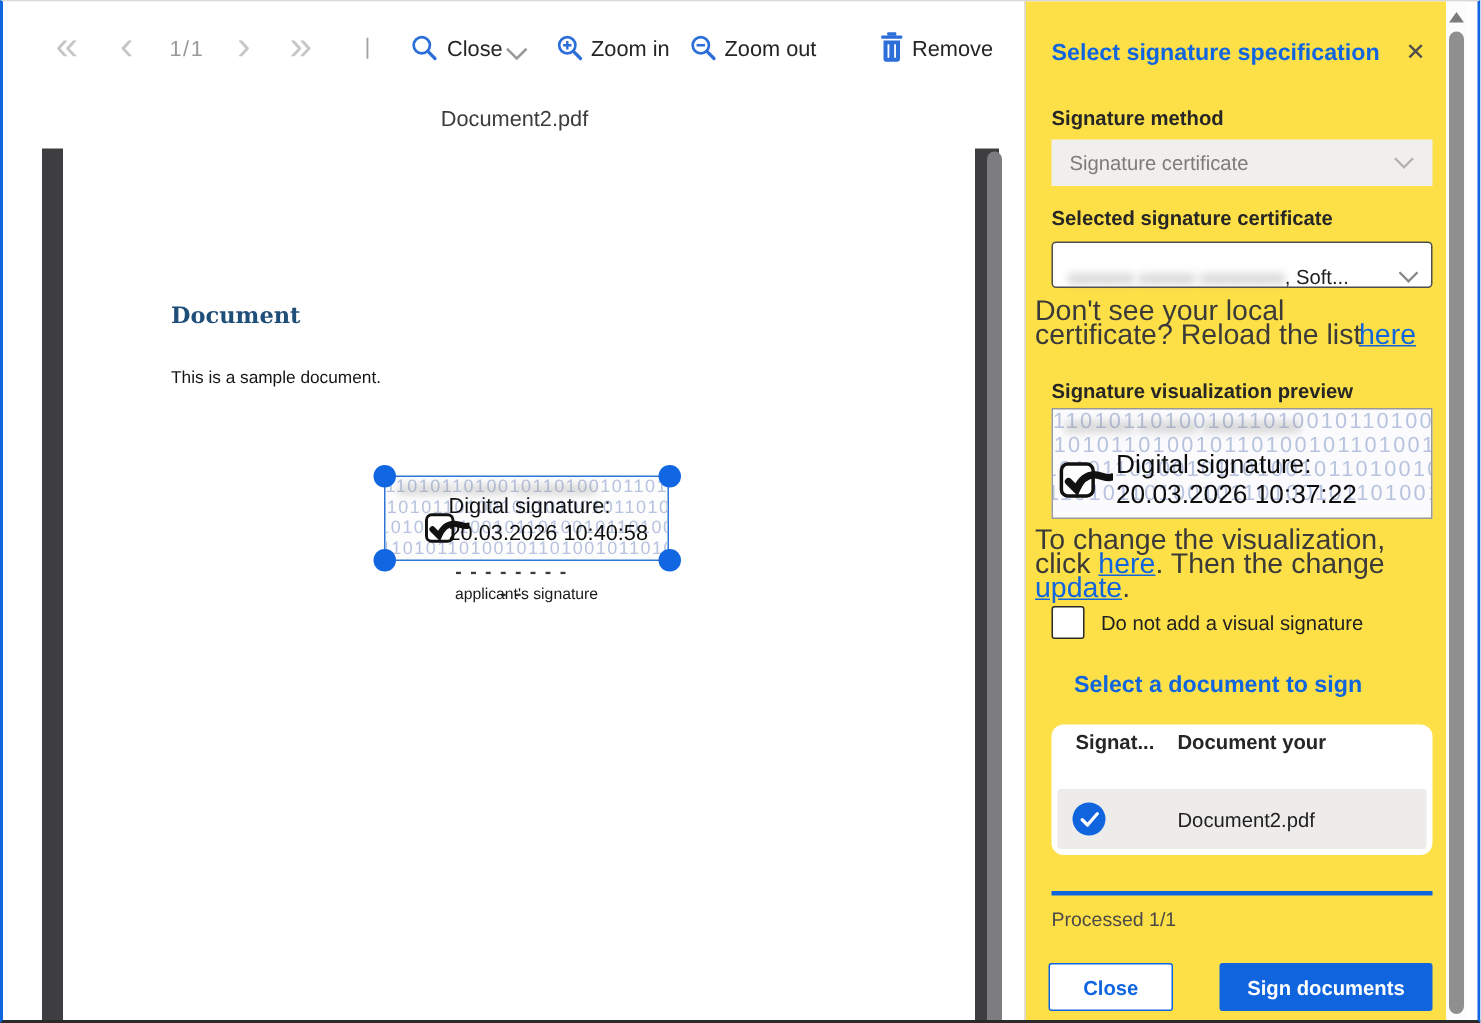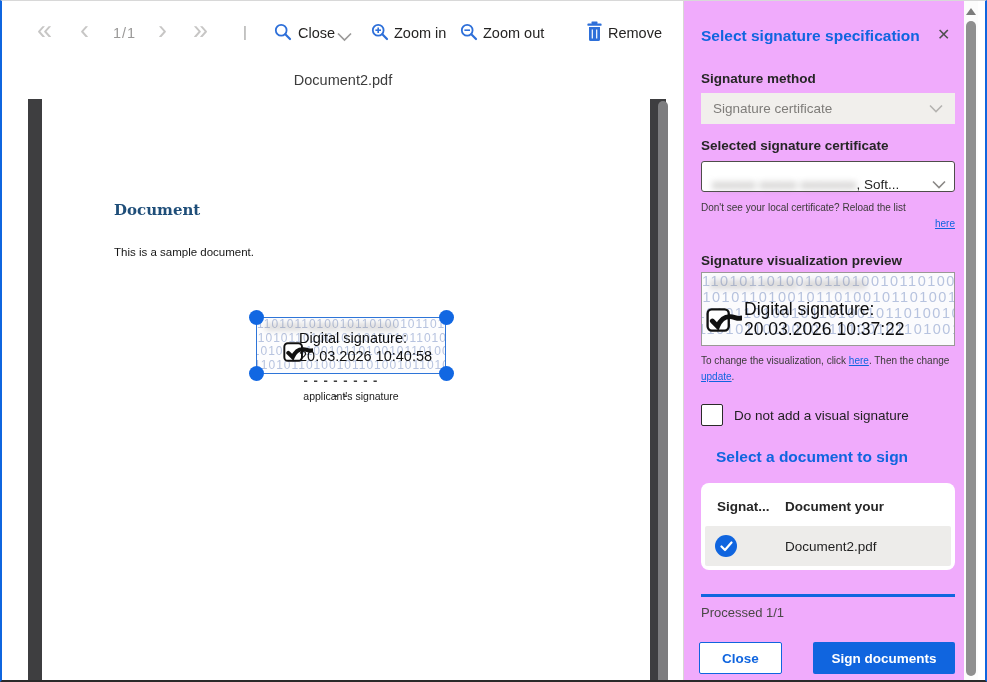--- a/index.html
+++ b/index.html
@@ -41,30 +41,30 @@
   .stamp-icon { position:absolute; left:26px; top:22px; }
   .stamp-text { position:absolute; left:42px; top:12px; font-size:14.5px; line-height:17.5px; color:#101010; }
   .handle { position:absolute; width:15px; height:15px; border-radius:50%; background:#1167e2; }
   .sig-dashes { position:absolute; left:300px; top:372px; width:78px; text-align:center;
                 font-size:13px; font-weight:bold; color:#3c3c3c; letter-spacing:1px; }
   .sig-caption { position:absolute; left:254px; top:389px; width:190px; text-align:center;
                  font-size:10.5px; color:#1a1a1a; }
 
   
   .panel { position:absolute; left:681px; top:0; width:281px; bottom:0;
-           background:#f0abfc; border-left:1px solid #d8d6d4; }
+           background:#fde047; border-left:1px solid #d8d6d4; }
   .panel-title { position:absolute; left:17px; top:26px; font-size:15.5px; font-weight:bold; color:#1065df; }
   .panel-close { position:absolute; left:253px; top:24px; font-size:16px; color:#4f4f4f; cursor:pointer; }
   .field-label { position:absolute; left:17px; font-size:13.5px; font-weight:bold; color:#262626; }
   .select { position:absolute; left:17px; width:254px; height:31px; display:flex; align-items:center;
             font-size:13.5px; }
   .select-disabled { background:#f1efec; color:#7e7c79; padding:0 12px; }
   .select-enabled { background:#fff; border:1px solid #4f4d4b; border-radius:3px; color:#1f1f1f; padding:16px 8px 0 10px; }
   .select .chev { margin-left:auto; }
-  .hint { position:absolute; left:17px; width:254px; font-size:10px; color:#3b3a39; line-height:16px; }
+  .hint { position:absolute; left:6px; width:254px; font-size:19px; color:#3b3a39; line-height:16px; }
   .link { color:#1065df; text-decoration:underline; cursor:pointer; }
   .reload-link { position:absolute; right:0; top:16px; }
 
   .preview-box { position:absolute; left:17px; top:271px; width:254px; height:74px;
                  border:1px solid #9a9896; background:#fbfbfd; overflow:hidden; }
   .preview-box .binary-bg span { font-size:14.5px; line-height:16px; letter-spacing:1.5px; }
   .preview-box .binary-bg span:nth-child(2){ margin-left:-8px; }
   .preview-box .binary-bg span:nth-child(3){ margin-left:-14px; }
   .preview-box .binary-bg span:nth-child(4){ margin-left:-4px; }
   .preview-redacted { position:absolute; left:8px; top:3px; font-size:13px; }
@@ -72,21 +72,21 @@
   .preview-text { position:absolute; left:42px; top:26px; font-size:17.5px; line-height:20px; color:#0d0d0d; }
 
   .checkbox { position:absolute; left:17px; top:403px; width:22px; height:22px; background:#fff;
               border:1.6px solid #2b2a29; border-radius:2px; cursor:pointer; }
   .checkbox-label { position:absolute; left:50px; top:407px; font-size:13.5px; color:#1f1f1f; }
 
   .section-title { position:absolute; left:32px; font-size:15.5px; font-weight:bold; color:#1065df; }
 
   .doc-card { position:absolute; left:17px; top:482px; width:254px; height:87px; background:#fff;
               border-radius:8px; padding:4px; }
-  .doc-card-header { height:39px; display:flex; align-items:center; }
+  .doc-card-header { height:39px; display:flex; }
   .doc-card-header .col1 { width:64px; margin-left:12px; font-size:13.5px; font-weight:bold; color:#262626;
                            overflow:hidden; white-space:nowrap; }
   .doc-card-header .col2 { margin-left:4px; font-size:13.5px; font-weight:bold; color:#262626; }
   .doc-row { height:40px; background:#edecea; border-radius:2px; display:flex; align-items:center; cursor:pointer; }
   .check-circle { width:22px; height:22px; border-radius:50%; background:#1065df; margin-left:10px;
                   display:flex; align-items:center; justify-content:center; }
   .doc-row-name { margin-left:48px; font-size:13.5px; color:#1f1f1f; }
 
   .progress-line { position:absolute; left:17px; top:593px; width:254px; height:3px; background:#1065df; }
   .processed { position:absolute; left:17px; top:604px; font-size:13px; color:#4a4947; }

